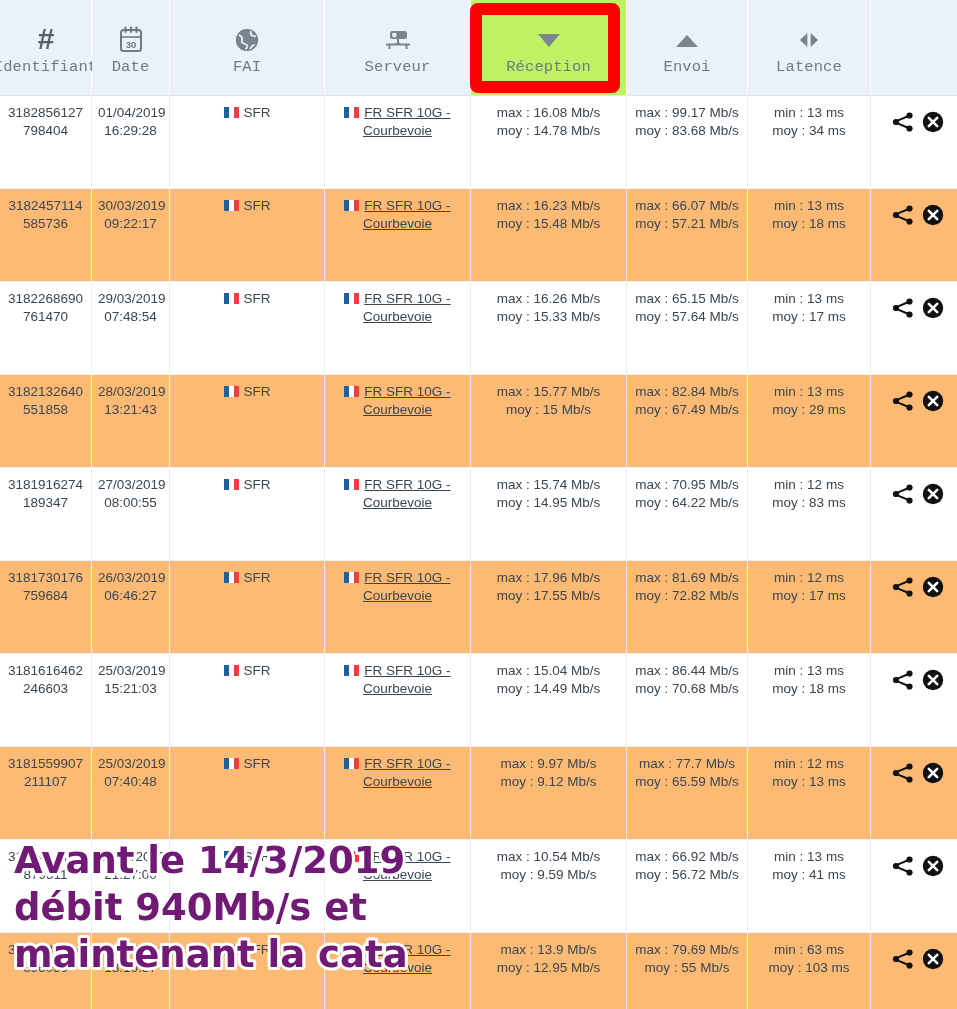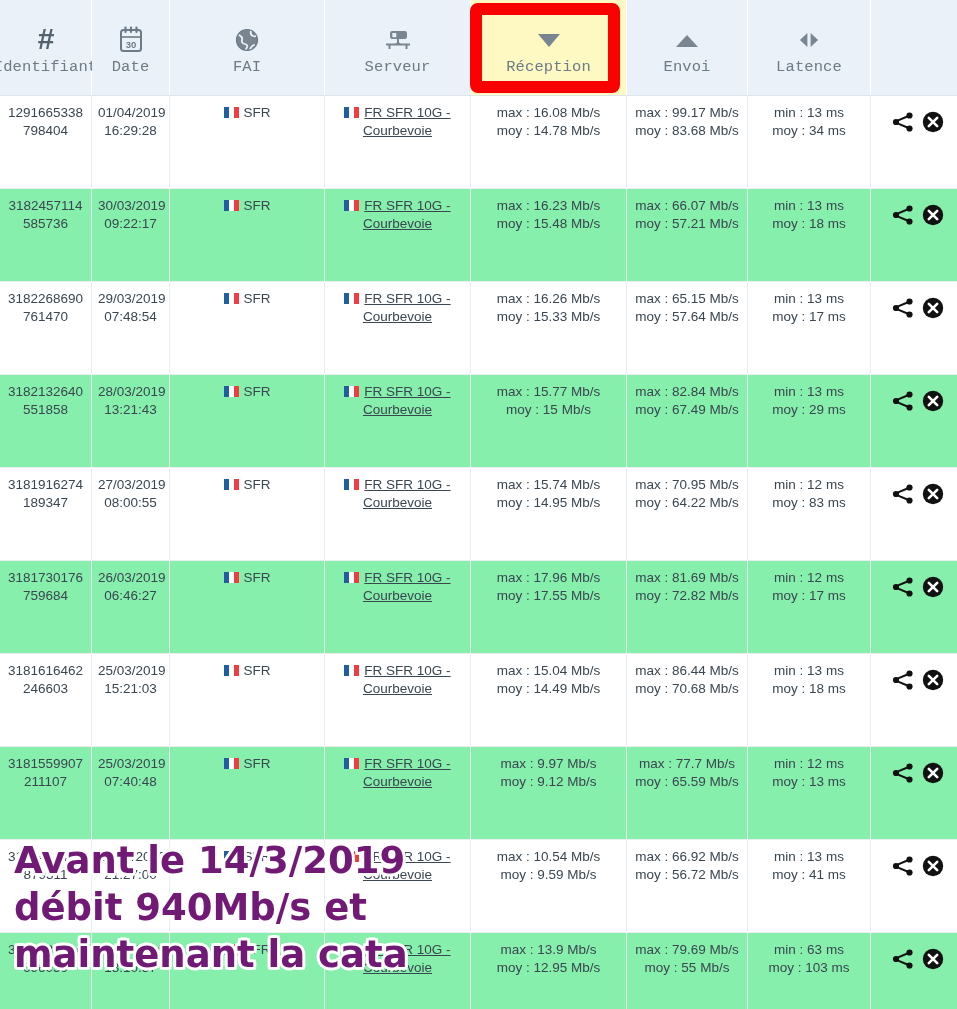--- a/index.html
+++ b/index.html
@@ -70,21 +70,21 @@
     font-size: 30px;
     font-weight: bold;
     color: #55616d;
     font-family: "Liberation Sans", sans-serif;
     line-height: 1;
     font-style: italic;
   }
 
   
   th.col-reception .th-inner {
-    background: #fef9c3;
+    background: #bef264;
   }
   .red-box {
     position: absolute;
     left: 470px;
     top: 3px;
     width: 150px;
     height: 90px;
     border: 12px solid #fa0000;
     border-radius: 8px;
     box-sizing: border-box;
@@ -100,21 +100,21 @@
     padding: 8px 6px;
     vertical-align: top;
     text-align: center;
     font-size: 13.5px;
     color: #3a4650;
     line-height: 1.35;
     overflow: hidden;
   }
   tbody td:last-child { border-right: none; }
   tbody tr.odd td  { background: #ffffff; }
-  tbody tr.even td { background: #86efac; }
+  tbody tr.even td { background: #fdba74; }
 
   .cell-lines { display: block; }
   .cell-lines span { display: block; white-space: nowrap; }
 
   .flag {
     display: inline-block;
     width: 15px;
     height: 11px;
     vertical-align: -1px;
     margin-right: 5px;
@@ -268,21 +268,21 @@
           <div class="th-inner"></div>
         </th>
 
       </tr>
     </thead>
 
     <tbody id="table-body">
         <tr class="odd">
           <td>
             <span class="cell-lines">
-              <span>1291665338</span>
+              <span>3182856127</span>
               <span>798404</span>
             </span>
           </td>
           <td>
             <span class="cell-lines">
               <span>01/04/2019</span>
               <span>16:29:28</span>
             </span>
           </td>
           <td class="fai-cell"><span class="flag"></span><span>SFR</span></td>

